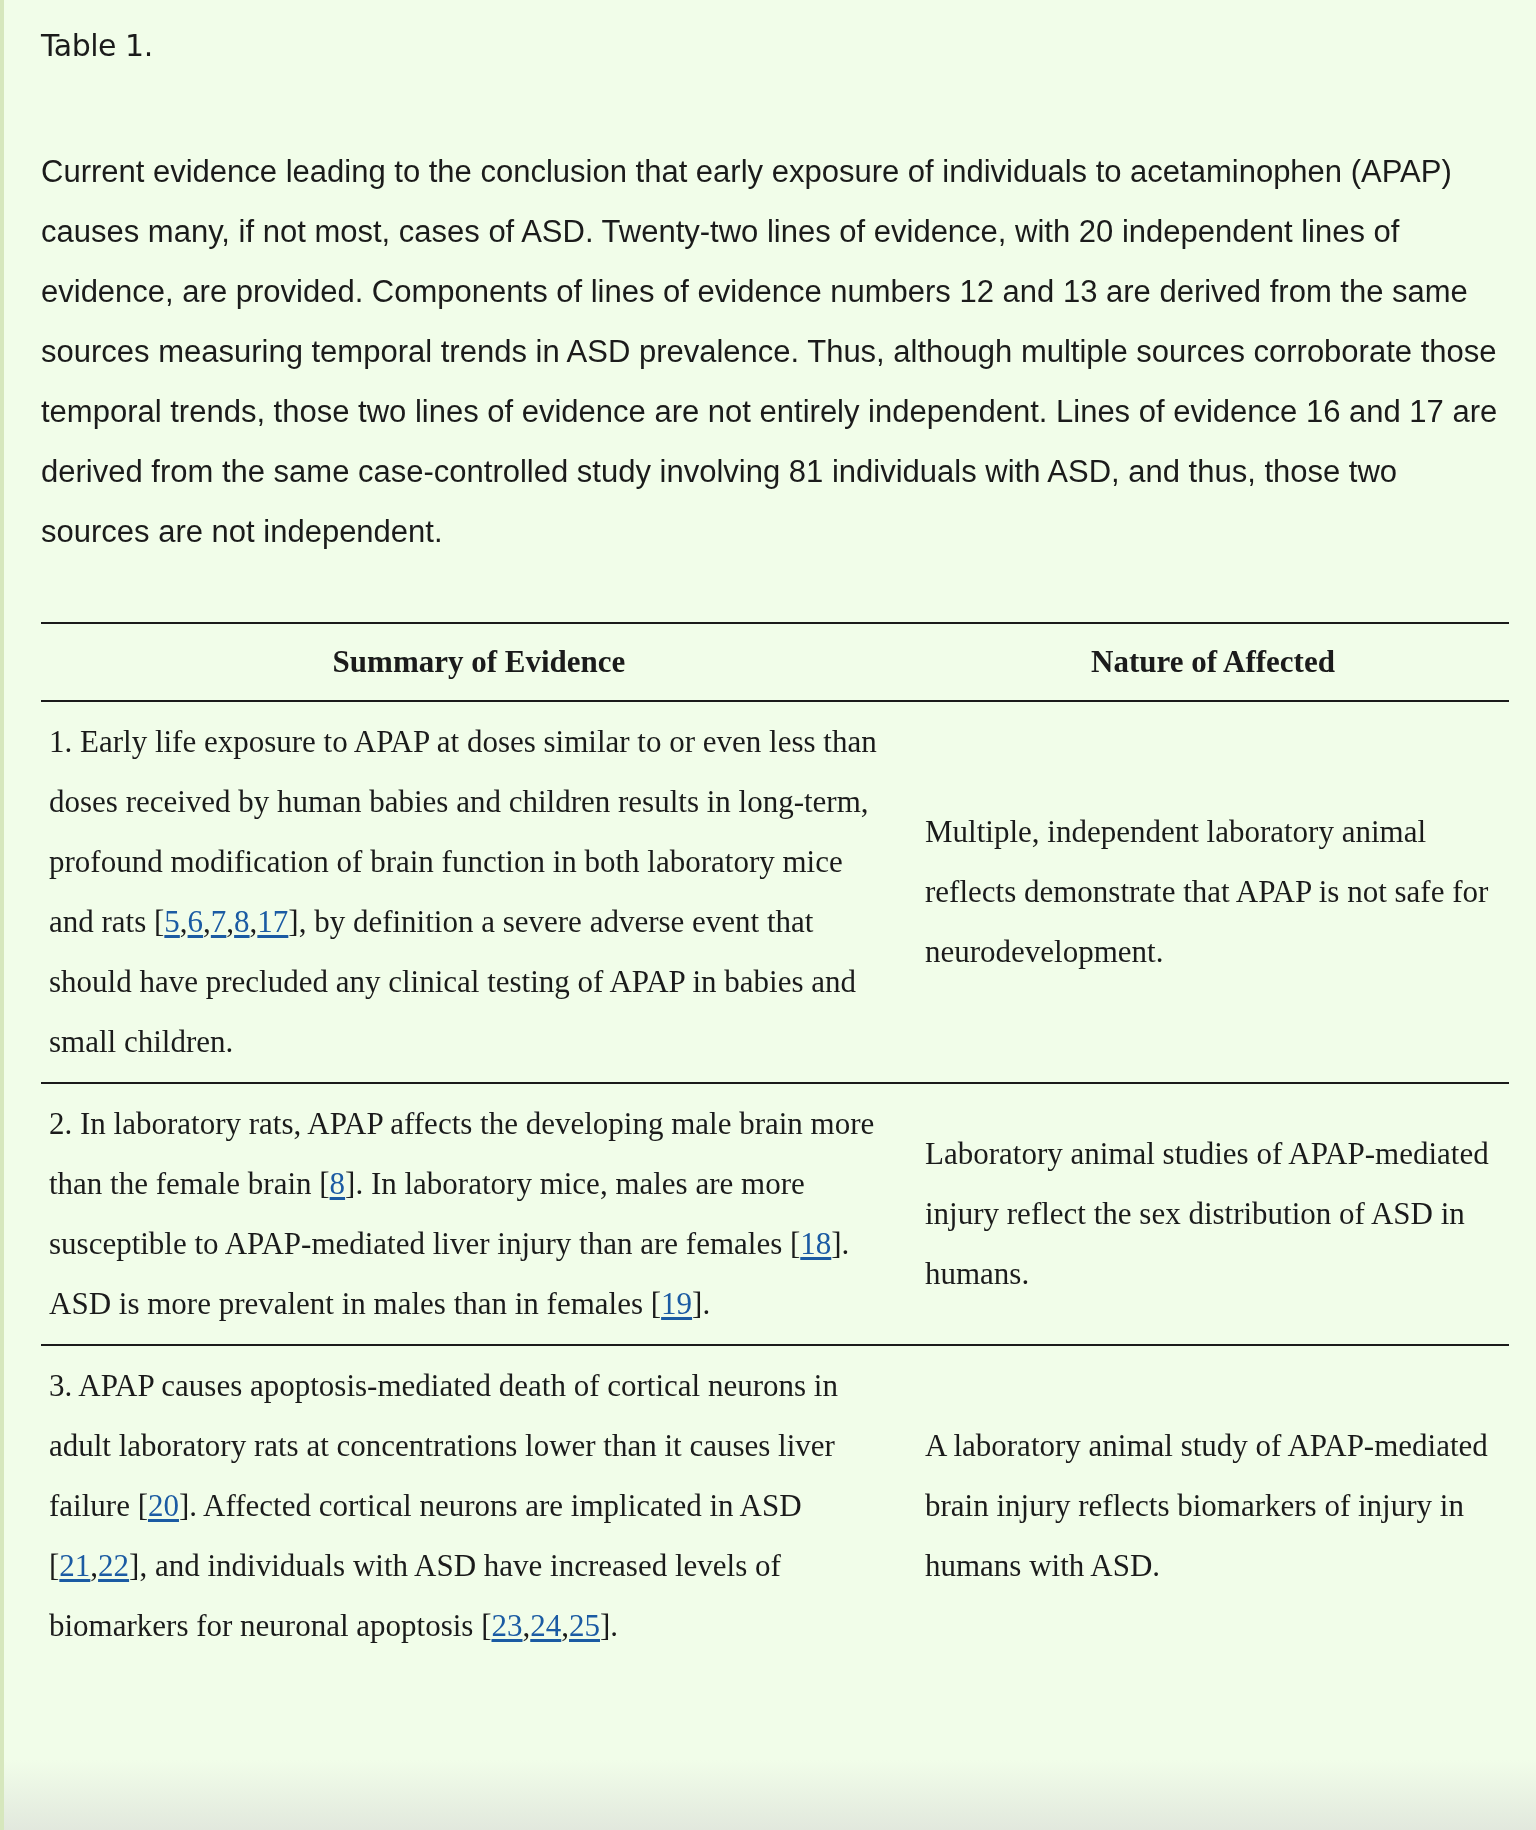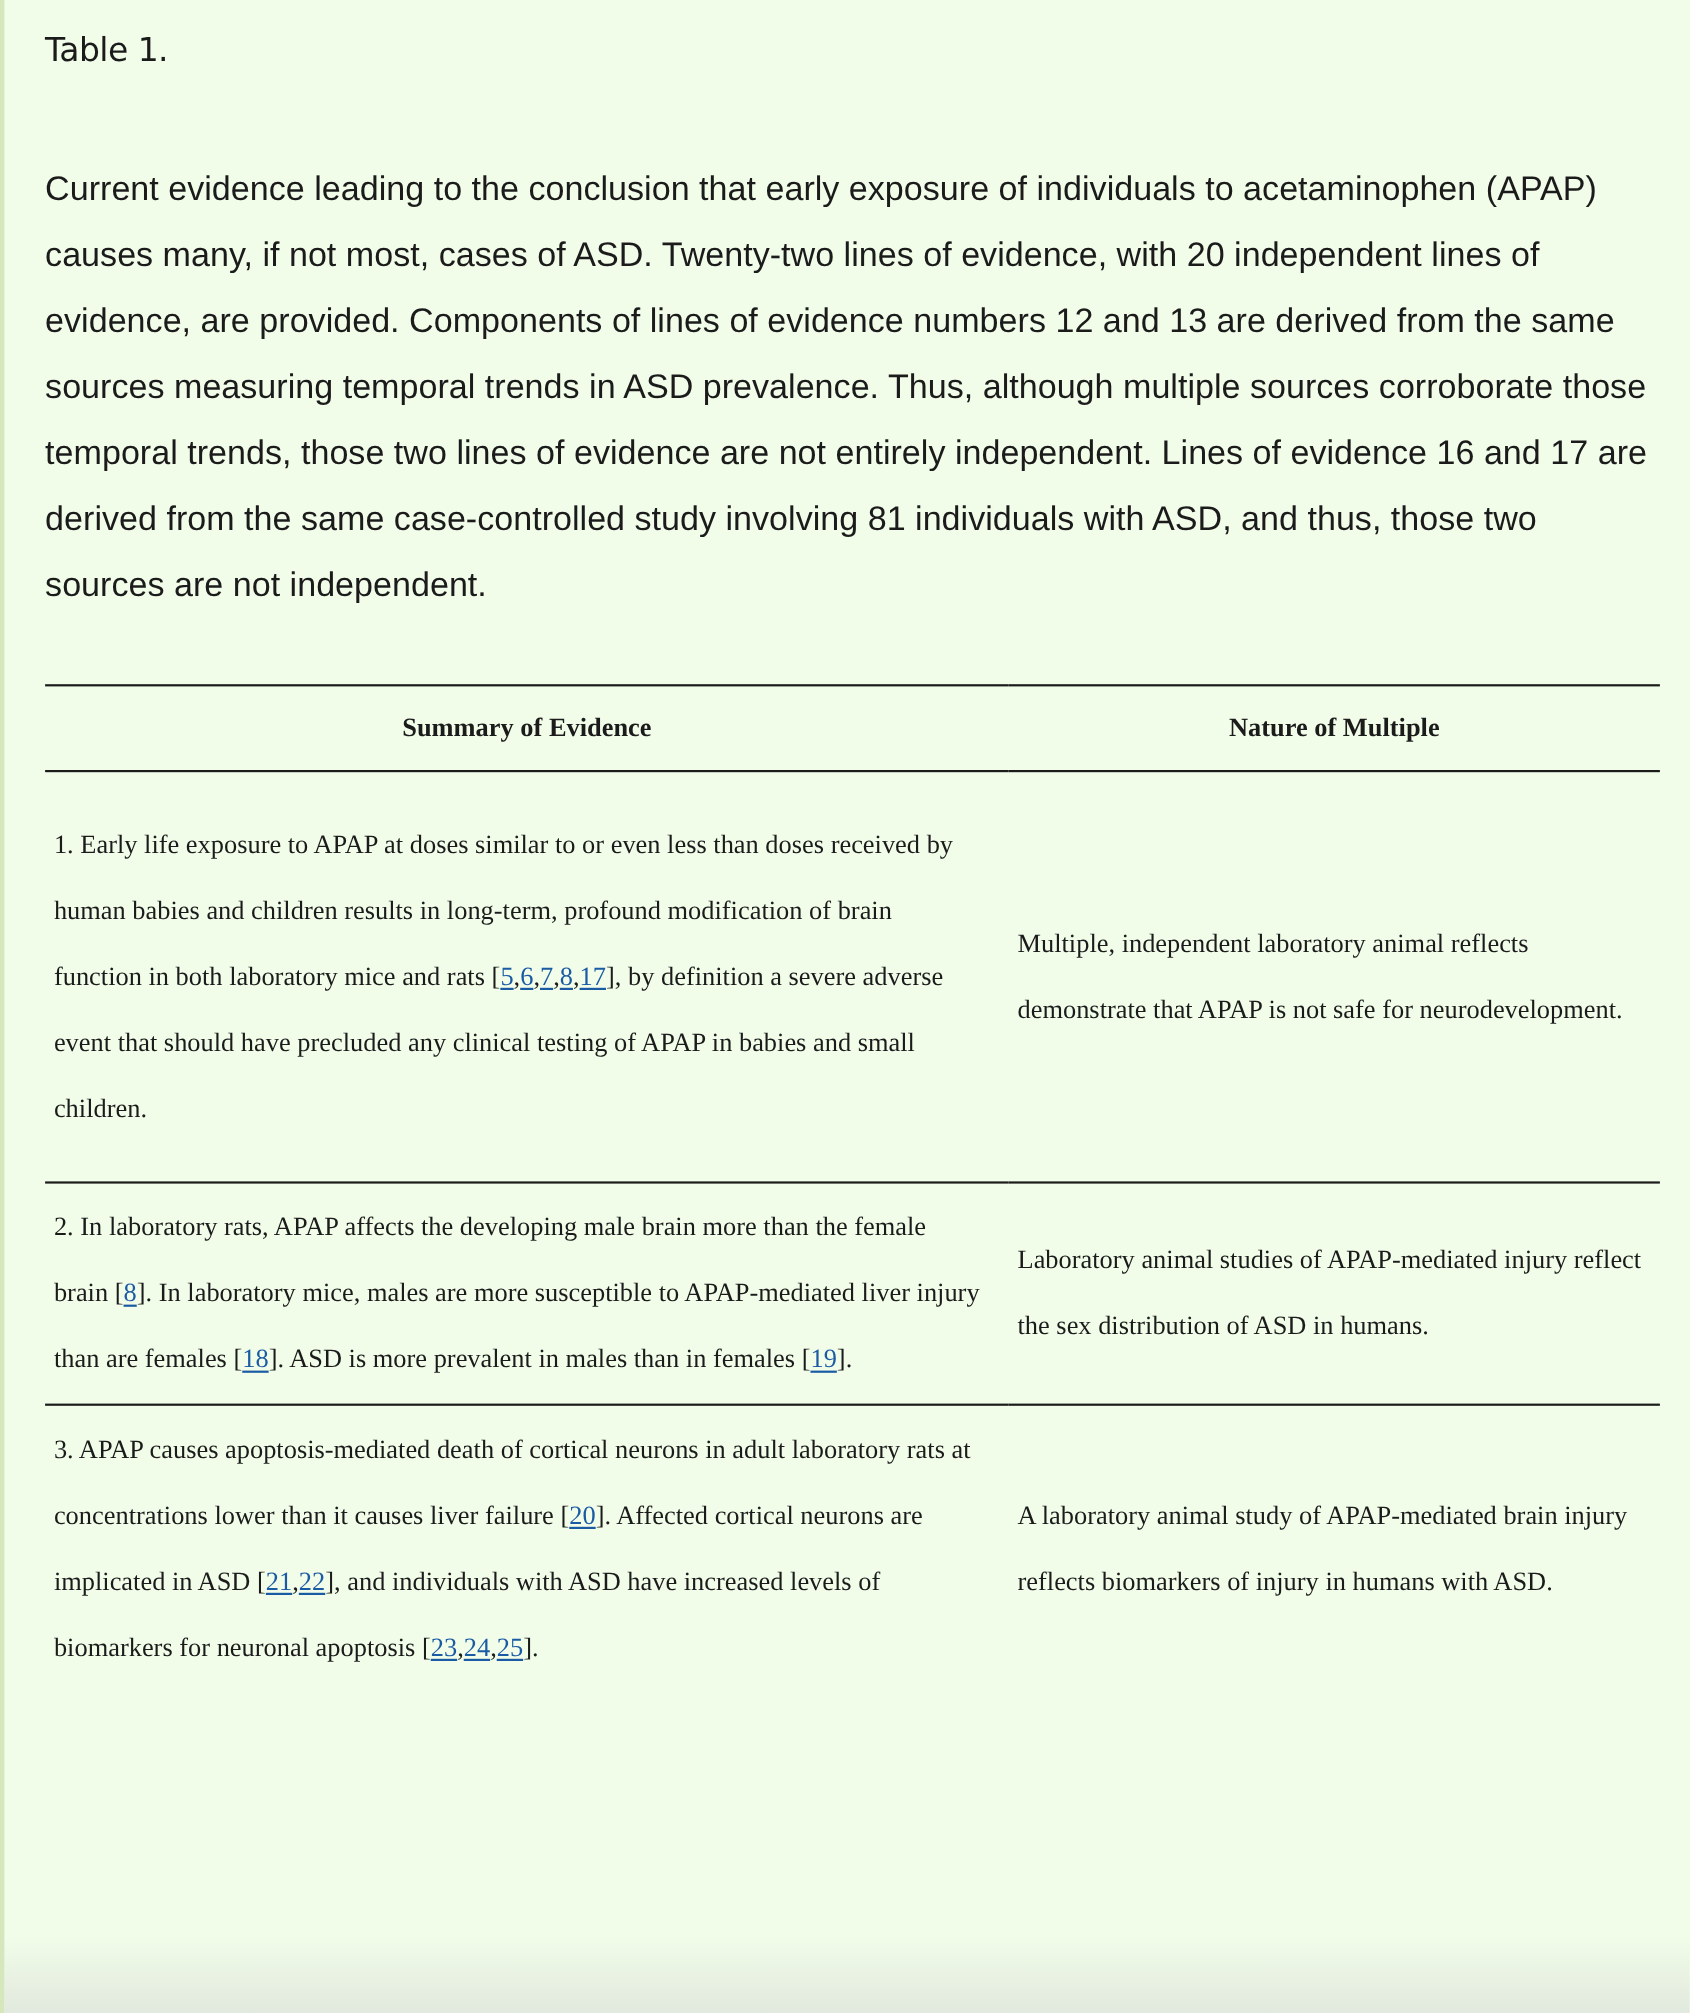--- a/index.html
+++ b/index.html
@@ -50,21 +50,21 @@
       color: #1b1b1b;
       margin: 0;
     }
     .evidence-table {
       position: absolute;
       left: 37px;
       top: 622px;
       width: 1468px;
       border-collapse: collapse;
       font-family: "Liberation Serif", serif;
-      font-size: 24px;
+      font-size: 31px;
       color: #1b1b1b;
     }
     .evidence-table thead th {
       border-top: 2px solid #1b1b1b;
       border-bottom: 2px solid #1b1b1b;
       font-weight: bold;
       height: 76px;
       text-align: center;
       padding: 0;
     }
@@ -91,21 +91,21 @@
 <div class="panel">
 
   <div class="table-label">Table 1.</div>
 
   <p class="caption">Current evidence leading to the conclusion that early exposure of individuals to acetaminophen (APAP) causes many, if not most, cases of ASD. Twenty-two lines of evidence, with 20 independent lines of evidence, are provided. Components of lines of evidence numbers 12 and 13 are derived from the same sources measuring temporal trends in ASD prevalence. Thus, although multiple sources corroborate those temporal trends, those two lines of evidence are not entirely independent. Lines of evidence 16 and 17 are derived from the same case-controlled study involving 81 individuals with ASD, and thus, those two sources are not independent.</p>
 
   <table class="evidence-table">
     <thead>
       <tr>
         <th class="col-summary">Summary of Evidence</th>
-        <th class="col-nature">Nature of Multiple</th>
+        <th class="col-nature">Nature of Affected</th>
       </tr>
     </thead>
     <tbody>
 
       <tr>
         <td class="summary-cell" style="height:352px;"><span>1. Early life exposure to APAP at doses similar to or even less than doses received by human babies and children results in long-term, profound modification of brain function in both laboratory mice and rats [</span><a class="cite" href="#">5</a>,<a class="cite" href="#">6</a>,<a class="cite" href="#">7</a>,<a class="cite" href="#">8</a>,<a class="cite" href="#">17</a><span>], by definition a severe adverse event that should have precluded any clinical testing of APAP in babies and small children.</span></td>
         <td class="nature-cell">Multiple, independent laboratory animal reflects demonstrate that APAP is not safe for neurodevelopment.</td>
       </tr>
 
       <tr>

